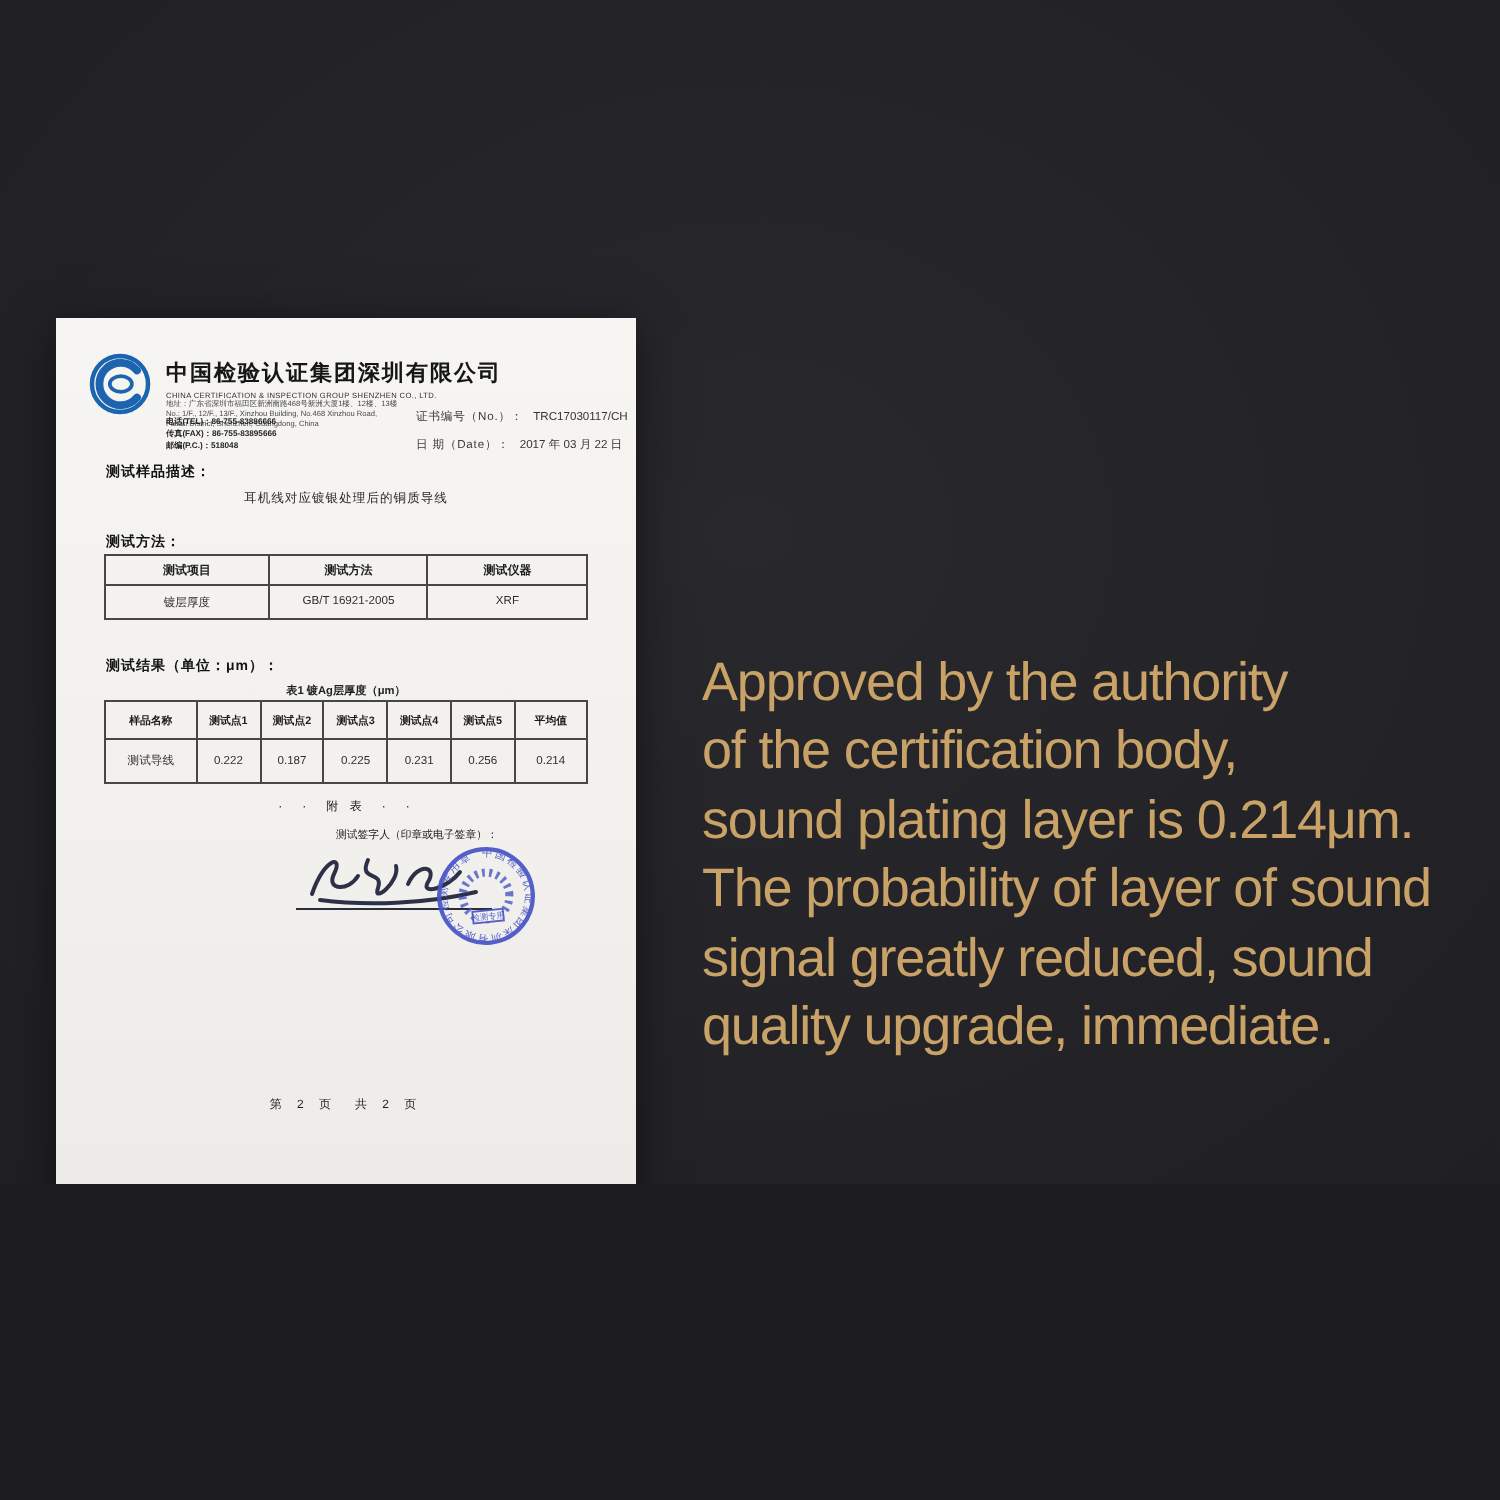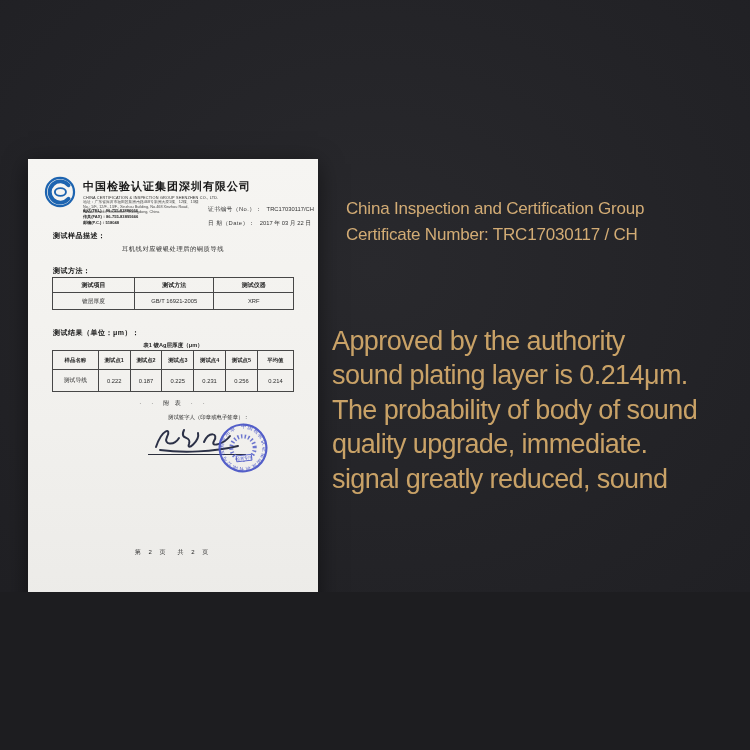--- a/index.html
+++ b/index.html
@@ -36,21 +36,21 @@
   .tbl2{position:absolute;left:24px;top:191px;}
   .tbl2 th{height:19px;font-size:5.4px;font-weight:700;color:#1c1c1c;}
   .tbl2 td{height:22px;font-size:5.8px;color:#2e2e2e;}
   .separator{position:absolute;left:0;right:0;top:240px;text-align:center;font-size:6px;color:#222;letter-spacing:2px;}
   .signer-label{position:absolute;left:140px;top:255px;font-size:5.4px;color:#222;white-space:nowrap;}
   .signature{position:absolute;left:120px;top:262px;width:98px;height:34px;border-bottom:1.2px solid #2b2f3d;}
   .stamp{position:absolute;left:188px;top:262px;width:54px;height:54px;transform:rotate(-6deg);opacity:.92;z-index:3;}
   .page-footer{position:absolute;left:0;right:0;top:389px;text-align:center;font-size:6px;color:#1f1f1f;letter-spacing:3px;}
   
   .ov-header{position:absolute;left:346px;top:196px;font-size:17px;line-height:25.5px;letter-spacing:-.2px;white-space:nowrap;}
-  .ov-body{position:absolute;left:332px;top:324px;font-size:27px;line-height:34.4px;letter-spacing:-.6px;white-space:nowrap;}
+  .ov-body{position:absolute;left:351px;top:324px;font-size:27px;line-height:34.4px;letter-spacing:-.6px;white-space:nowrap;}
 </style>
 </head>
 <body>
 
 <div id="stage">
 
   <div class="paper">
 
     <svg class="logo" viewBox="0 0 40 40">
       <circle cx="20" cy="20" r="16.5" fill="none" stroke="#1d64b0" stroke-width="2.6"></circle>
@@ -164,26 +164,23 @@
         <textPath href="#ring">中国检验认证集团深圳有限公司检测专用章</textPath>
       </text>
       <circle cx="30" cy="30" r="13" fill="none" stroke="#4753c6" stroke-width="4.5" stroke-dasharray="1.6 2.4" opacity="0.85"></circle>
       <rect x="21.5" y="38" width="17" height="6.5" fill="#f6f5f2" stroke="#4753c6" stroke-width="1"></rect>
       <text x="30" y="43" text-anchor="middle" font-size="4.6" fill="#4753c6">检测专用</text>
     </svg>
 
     <div class="page-footer">第 2 页　共 2 页</div>
   </div>
 
-  <div class="ov-header" style="color:#d3ac75;">
-    <div>China Inspection and Certification Group</div>
-    <div>Certificate Number: TRC17030117 / CH</div>
-  </div>
 
   <div class="ov-body" style="color:#c9a267;">
     <div>Approved by the authority</div>
+    <div>of the certification body,</div>
     <div>sound plating layer is 0.214μm.</div>
-    <div>The probability of body of sound</div>
+    <div>The probability of layer of sound</div>
+    <div>signal greatly reduced, sound</div>
     <div>quality upgrade, immediate.</div>
-    <div>signal greatly reduced, sound</div>
   </div>
 
 </div>
 
 </body></html>

